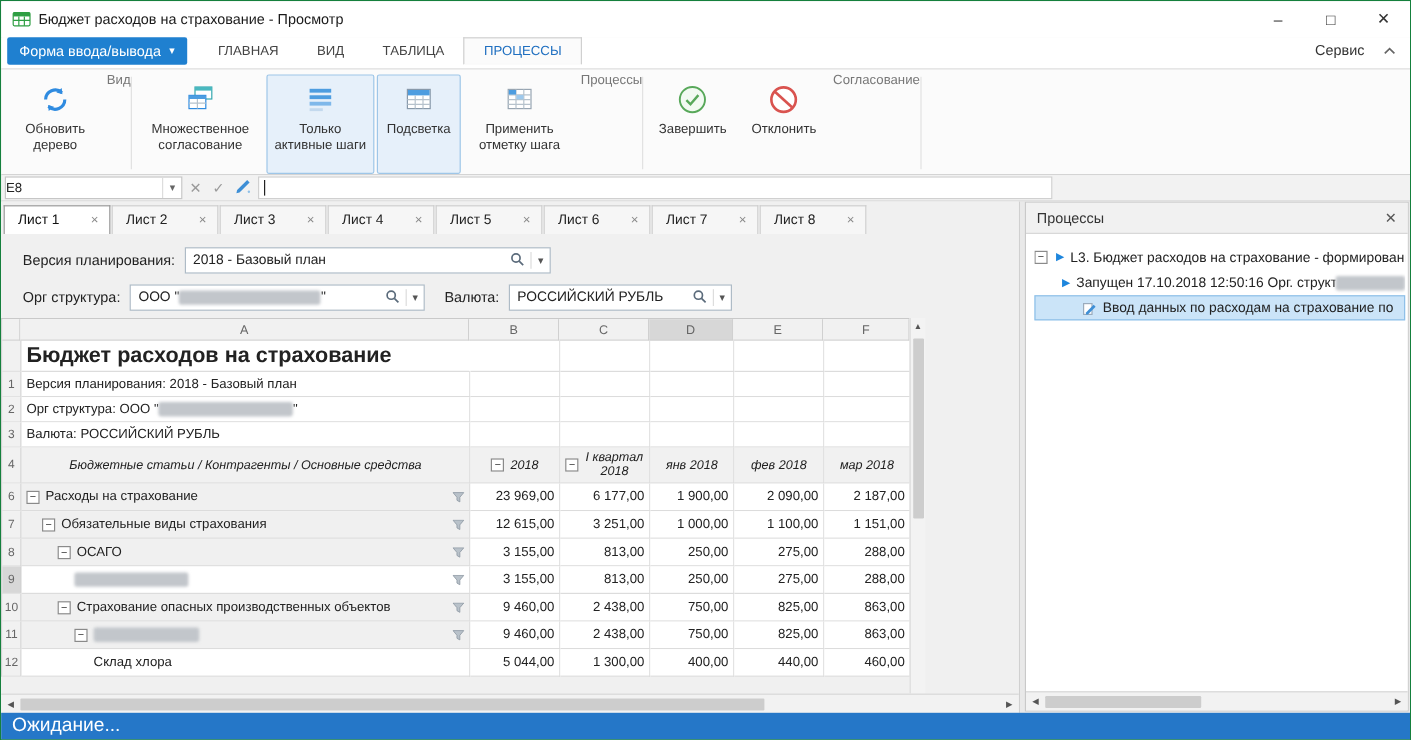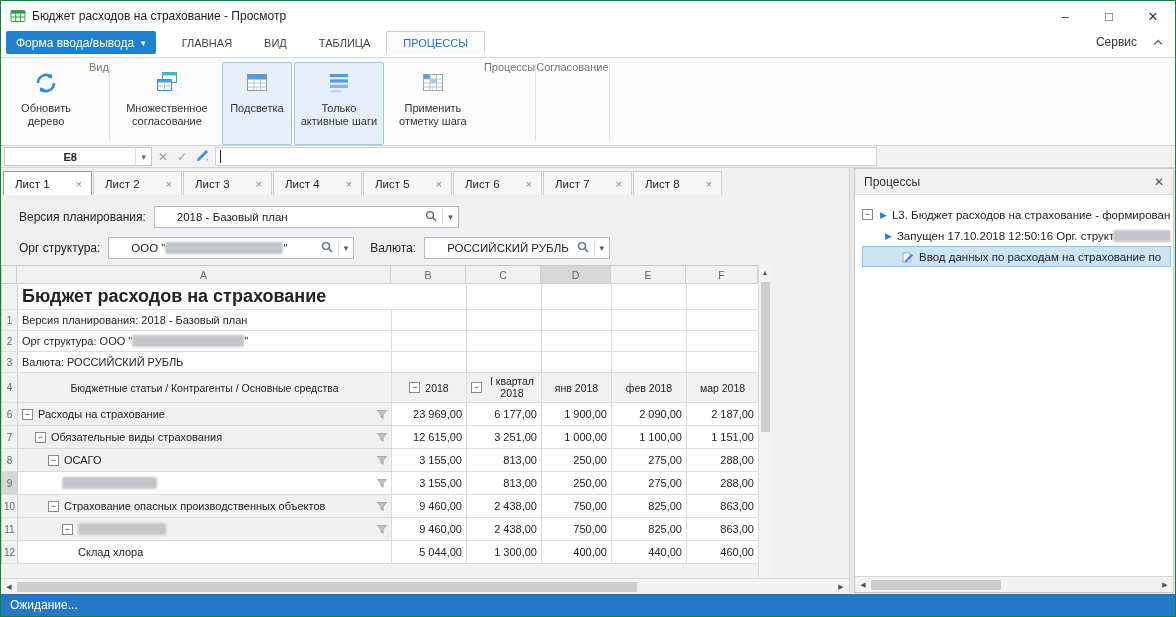--- a/index.html
+++ b/index.html
@@ -30,21 +30,21 @@
   .rgroup-label { text-align: center; font-size: 11px; color: #777; padding: 1px 0 3px; }
   .rsep { width: 1px; background: #e2e2e2; margin: 4px 0; }
   .rbtn { display: flex; flex-direction: column; align-items: center; padding: 5px 2px 2px; gap: 4px; border: 1px solid transparent; border-radius: 2px; font-size: 11px; color: #333; text-align: center; line-height: 1.15; cursor: default; }
   .rbtn.pressed { background: #e6f0fa; border-color: #9ec6e8; }
   .rbtn .icon { height: 30px; display: flex; align-items: center; }
   .w76 { width: 78px; } .w106 { width: 106px; } .w70 { width: 70px; } .w90 { width: 90px; } .w94 { width: 94px; } .w72 { width: 74px; }
 
   
   .formula-bar { flex: 0 0 22px; display: flex; align-items: stretch; background: #f2f2f2; border-bottom: 1px solid #d4d4d4; }
   .cellref { width: 148px; background: #fff; border: 1px solid #c6c6c6; margin: 1px 0 1px 3px; display: flex; align-items: center; font-size: 11px; }
-  .cellref .ref { flex: 1; text-align: center; font-weight: bold; }
+  .cellref .ref { flex: 1; text-align: left; }
   .cellref .dd { border-left: 1px solid #ddd; padding: 0 5px; color: #666; font-size: 9px; align-self: stretch; display: flex; align-items: center; }
   .fb-icons { display: flex; align-items: center; padding: 0 6px; gap: 9px; }
   .fb-ico { color: #9a9a9a; font-size: 12px; cursor: default; }
   .fb-input { width: 662px; background: #fff; border: 1px solid #d0d0d0; margin: 1px 0; display: flex; align-items: center; padding-left: 4px; }
   .caret { width: 1px; height: 13px; background: #222; }
 
   
   .main { flex: 1; display: flex; min-height: 0; background: #e9e9e9; }
   .left-pane { width: 849px; display: flex; flex-direction: column; background: #f0f0f0; border-right: 1px solid #d0d0d0; }
   .splitter { width: 4px; background: #e9e9e9; }
@@ -53,21 +53,21 @@
   
   .sheet-tabs { flex: 0 0 27px; display: flex; align-items: flex-end; padding: 3px 0 0 2px; gap: 1px; background: #f0f0f0; }
   .stab { height: 24px; display: flex; align-items: center; padding: 0 9px 0 11px; font-size: 11.5px; background: #f6f6f6; border: 1px solid #cfcfcf; border-bottom: none; width: 89px; cursor: default; }
   .stab.active { background: #fff; border-color: #9a9a9a; color: #111; }
   .stab .x { margin-left: auto; color: #888; font-size: 11px; }
 
   
   .filters { flex: 0 0 70px; padding: 11px 0 4px 18px; display: flex; flex-direction: column; gap: 9px; background: #f0f0f0; }
   .frow { display: flex; align-items: center; }
   .flabel { font-size: 12px; margin-right: 8px; }
-  .fselect { background: #fff; border: 1px solid #aebbc6; height: 22px; display: flex; align-items: center; padding-left: 22px; font-size: 11.5px; white-space: nowrap; overflow: hidden; }
+  .fselect { background: #fff; border: 1px solid #aebbc6; height: 22px; display: flex; align-items: center; padding-left: 6px; font-size: 11.5px; white-space: nowrap; overflow: hidden; }
   .fselect .tools { margin-left: auto; display: flex; align-items: center; gap: 5px; padding: 0 5px; flex: 0 0 auto; }
   .fselect .tsep { width: 1px; height: 14px; background: #ddd; }
   .fselect .dd { font-size: 9px; color: #555; }
   .fw305 { width: 305px; } .fw246 { width: 246px; } .fw186 { width: 186px; }
 
   
   .grid { flex: 1; display: flex; min-height: 0; background: #f0f0f0; }
   .grid-inner { width: 757px; display: flex; flex-direction: column; border-left: 1px solid #c9c9c9; border-top: 1px solid #c9c9c9; background: #fff; height: 299px; }
   .vscroll { width: 13px; background: #f3f3f3; border-left: 1px solid #dcdcdc; display: flex; flex-direction: column; align-items: center; }
   .vthumb { width: 9px; height: 150px; background: #cdcdcd; margin-top: 2px; border-radius: 1px; }
@@ -76,21 +76,21 @@
   .ch.sel { background: #d7d7d7; }
   .grow { display: flex; flex: 0 0 23px; }
   .r-title { flex: 0 0 26px; } .r-info { flex: 0 0 21px; } .r-head { flex: 0 0 30px; }
   .rnum { width: 16px; background: #f1f1f1; border-right: 1px solid #d0d0d0; border-bottom: 1px solid #e2e2e2; font-size: 10px; color: #666; display: flex; align-items: center; justify-content: center; flex: 0 0 16px; }
   .rnum.sel { background: #d7d7d7; }
   .cell { border-right: 1px solid #dcdcdc; border-bottom: 1px solid #dcdcdc; display: flex; align-items: center; font-size: 11px; padding: 0 4px; background: #fff; overflow: hidden; white-space: nowrap; }
   .w-a { width: 374px; flex: 0 0 374px; } .w-b { width: 75px; flex: 0 0 75px; } .w-c { width: 75px; flex: 0 0 75px; }
   .w-d { width: 70px; flex: 0 0 70px; } .w-e { width: 75px; flex: 0 0 75px; } .w-f { width: 72px; flex: 0 0 72px; }
   .cell.v { justify-content: flex-end; }
   .cell.gray { background: #f0f0f0; }
-  .cell.hcell { background: #f1f1f1; justify-content: center; text-align: center; font-size: 10.5px; color: #222; }
+  .cell.hcell { background: #f1f1f1; justify-content: center; text-align: center; font-size: 10.5px; color: #222; font-style: italic; }
   .title-cell { font-size: 18px; font-weight: bold; overflow: visible; border-right-color: transparent; }
   .exp { width: 11px; height: 11px; border: 1px solid #8a8a8a; background: #fff; display: inline-flex; align-items: center; justify-content: center; font-size: 9px; line-height: 1; margin-right: 5px; flex: 0 0 11px; color: #333; }
   .htext.wrap { white-space: normal; line-height: 1.08; width: 52px; }
   .ind0 { padding-left: 4px; } .ind1 { padding-left: 17px; } .ind2 { padding-left: 30px; } .ind3 { padding-left: 44px; } .ind4 { padding-left: 60px; }
   .funnel { margin-left: auto; display: flex; flex: 0 0 auto; padding-left: 4px; }
   .redact { display: inline-block; height: 12px; background: #c2c6cb; border-radius: 2px; filter: blur(1.2px); vertical-align: middle; }
 
   
   .hscroll { flex: 0 0 15px; background: #f2f2f2; border-top: 1px solid #d8d8d8; display: flex; align-items: center; }
   .sbtn { width: 16px; height: 15px; display: flex; align-items: center; justify-content: center; font-size: 7px; color: #555; }
@@ -101,21 +101,21 @@
   .panel-header { flex: 0 0 26px; background: #f1f1f1; border-bottom: 1px solid #d8d8d8; display: flex; align-items: center; padding: 0 9px; font-size: 12px; color: #333; }
   .panel-header .x { margin-left: auto; color: #555; font-size: 12px; }
   .tree { flex: 1; padding: 9px 2px 0 7px; background: #fff; overflow: hidden; }
   .titem { display: flex; align-items: center; height: 21px; white-space: nowrap; overflow: hidden; font-size: 11.5px; color: #222; }
   .titem .play { color: #1e86dd; font-size: 9px; margin: 0 5px 0 2px; flex: 0 0 auto; }
   .titem .lbl { overflow: hidden; text-overflow: clip; }
   .titem.selected { background: #cbe4f8; border: 1px solid #8fc0e8; width: fit-content; max-width: 100%; padding-right: 6px; }
   .tind1 { padding-left: 21px; } .tind2 { padding-left: 37px; }
 
   
-  .statusbar { flex: 0 0 22px; background: #2577c8; color: #fff; display: flex; align-items: center; padding: 0 9px; font-size: 12px; }
+  .statusbar { flex: 0 0 22px; background: #2577c8; color: #fff; display: flex; align-items: center; padding: 0 9px; font-size: 16px; }
 </style>
 </head>
 <body>
 
 <div class="window">
 
   <div class="titlebar">
     <span class="app-icon">
       <svg width="16" height="16">
           <rect x="1" y="2.5" width="14" height="11" rx="1" fill="#fff" stroke="#2f9e43"></rect>
@@ -176,58 +176,78 @@
             <svg width="26" height="26">
                 <rect x="8.5" y="2.5" width="14" height="10" fill="#fff" stroke="#35a8b0"></rect>
                 <rect x="8.5" y="2.5" width="14" height="3" fill="#49b8bf"></rect>
                 <rect x="3.5" y="9.5" width="14" height="11" fill="#fff" stroke="#2f8be0"></rect>
                 <rect x="3.5" y="9.5" width="14" height="3" fill="#4d9de0"></rect>
                 <path d="M3.5 16h14M10.5 12.5v8" stroke="#b6c2cc" fill="none"></path>
               </svg>
           </span>
           <span>Множественное согласование</span>
         </div>
-        <div class="rbtn w70 pressed">
-          <span class="icon">
-            <svg width="26" height="26">
-                <rect x="3.5" y="4.5" width="19" height="16" fill="#fff" stroke="#8899aa"></rect>
-                <rect x="4" y="5" width="18" height="4.5" fill="#4d9de0"></rect>
-                <path d="M3.5 13h19M3.5 17h19M10 9.5v11M16.5 9.5v11" stroke="#b6c2cc" fill="none"></path>
-              </svg>
-          </span>
-          <span>Подсветка</span>
-        </div>
         <div class="rbtn w90 pressed">
           <span class="icon">
             <svg width="26" height="26">
                 <rect x="4" y="4" width="18" height="3.2" fill="#4d9de0"></rect>
                 <rect x="4" y="9.4" width="18" height="3.2" fill="#4d9de0"></rect>
                 <rect x="4" y="14.8" width="18" height="3.2" fill="#7fb8ea"></rect>
                 <rect x="4" y="20.2" width="11" height="2.4" fill="#c3d9ee"></rect>
               </svg>
           </span>
           <span>Только активные шаги</span>
         </div>
+        <div class="rbtn w70 pressed">
+          <span class="icon">
+            <svg width="26" height="26">
+                <rect x="3.5" y="4.5" width="19" height="16" fill="#fff" stroke="#8899aa"></rect>
+                <rect x="4" y="5" width="18" height="4.5" fill="#4d9de0"></rect>
+                <path d="M3.5 13h19M3.5 17h19M10 9.5v11M16.5 9.5v11" stroke="#b6c2cc" fill="none"></path>
+              </svg>
+          </span>
+          <span>Подсветка</span>
+        </div>
         <div class="rbtn w94">
           <span class="icon">
             <svg width="26" height="26">
                 <rect x="3.5" y="4.5" width="19" height="16" fill="#fff" stroke="#98a5b2"></rect>
                 <path d="M3.5 9h19M3.5 13h19M3.5 17h19M10 4.5v16M16.5 4.5v16" stroke="#b6c2cc" fill="none"></path>
                 <rect x="4" y="5" width="6" height="3.8" fill="#4d9de0"></rect>
                 <rect x="10.3" y="9.2" width="6" height="3.6" fill="#9ec9ec"></rect>
               </svg>
           </span>
           <span>Применить отметку шага</span>
         </div>
       </div>
       <div class="rgroup-label">Процессы</div>
     </div>
     <div class="rsep"></div>
 
     <div class="rgroup">
+      <div class="rgroup-buttons">
+        <div class="rbtn w72">
+          <span class="icon">
+            <svg width="28" height="28">
+                <circle cx="14" cy="14" r="10.5" fill="#f2faf2" stroke="#58a85a" stroke-width="1.6"></circle>
+                <path d="M9 14.5l3.4 3.4 6.6-7.6" fill="none" stroke="#58a85a" stroke-width="2"></path>
+              </svg>
+          </span>
+          <span>Завершить</span>
+        </div>
+        <div class="rbtn w72">
+          <span class="icon">
+            <svg width="28" height="28">
+                <circle cx="14" cy="14" r="10.2" fill="#fff" stroke="#d9534f" stroke-width="2.2"></circle>
+                <line x1="7" y1="7.6" x2="21" y2="20.4" stroke="#d9534f" stroke-width="2.2"></line>
+              </svg>
+          </span>
+          <span>Отклонить</span>
+        </div>
+      </div>
       <div class="rgroup-label">Согласование</div>
     </div>
     <div class="rsep"></div>
   </div>
 
   <div class="formula-bar">
     <div class="cellref">
       <span class="ref">E8</span>
       <span class="dd">▾</span>
     </div>

